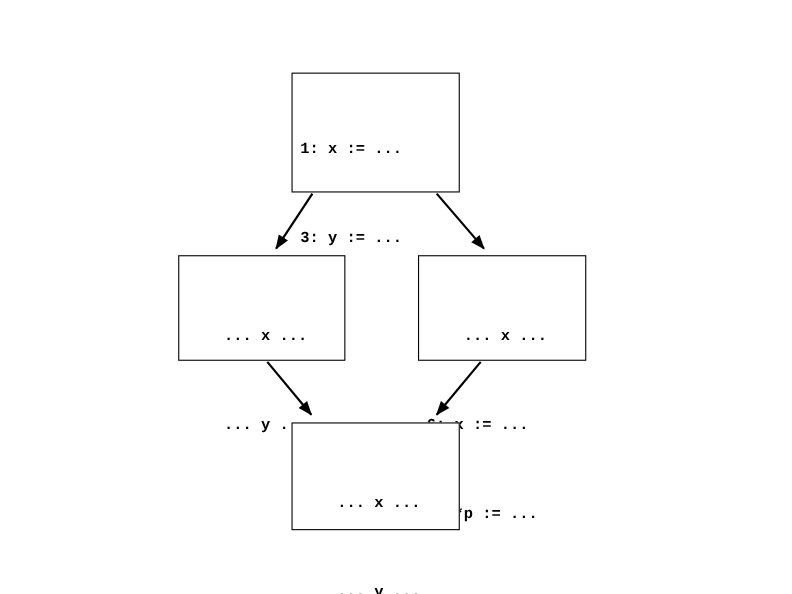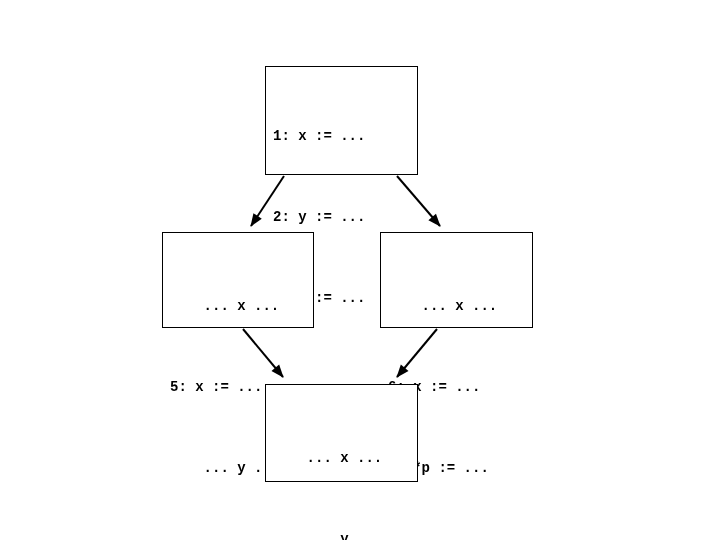--- a/index.html
+++ b/index.html
@@ -52,27 +52,25 @@
       </marker>
     </defs>
     <line x1="284" y1="176" x2="251" y2="226" stroke="#000000" stroke-width="2" marker-end="url(#ah)"></line>
     <line x1="397" y1="176" x2="440" y2="226" stroke="#000000" stroke-width="2" marker-end="url(#ah)"></line>
     <line x1="243" y1="329" x2="283" y2="377" stroke="#000000" stroke-width="2" marker-end="url(#ah)"></line>
     <line x1="437" y1="329" x2="397" y2="377" stroke="#000000" stroke-width="2" marker-end="url(#ah)"></line>
   </svg>
 
   <div class="node node-top">
     <div class="code-line">1: x := ...</div>
-    <div class="code-line">2: y := ...</div>
     <div class="code-line">3: y := ...</div>
   </div>
 
   <div class="node node-left">
     <div class="code-line">    ... x ...</div>
-    <div class="code-line">5: x := ...</div>
     <div class="code-line">    ... y ...</div>
   </div>
 
   <div class="node node-right">
     <div class="code-line">    ... x ...</div>
     <div class="code-line">6: x := ...</div>
     <div class="code-line">7: *p := ...</div>
   </div>
 
   <div class="node node-bottom">

